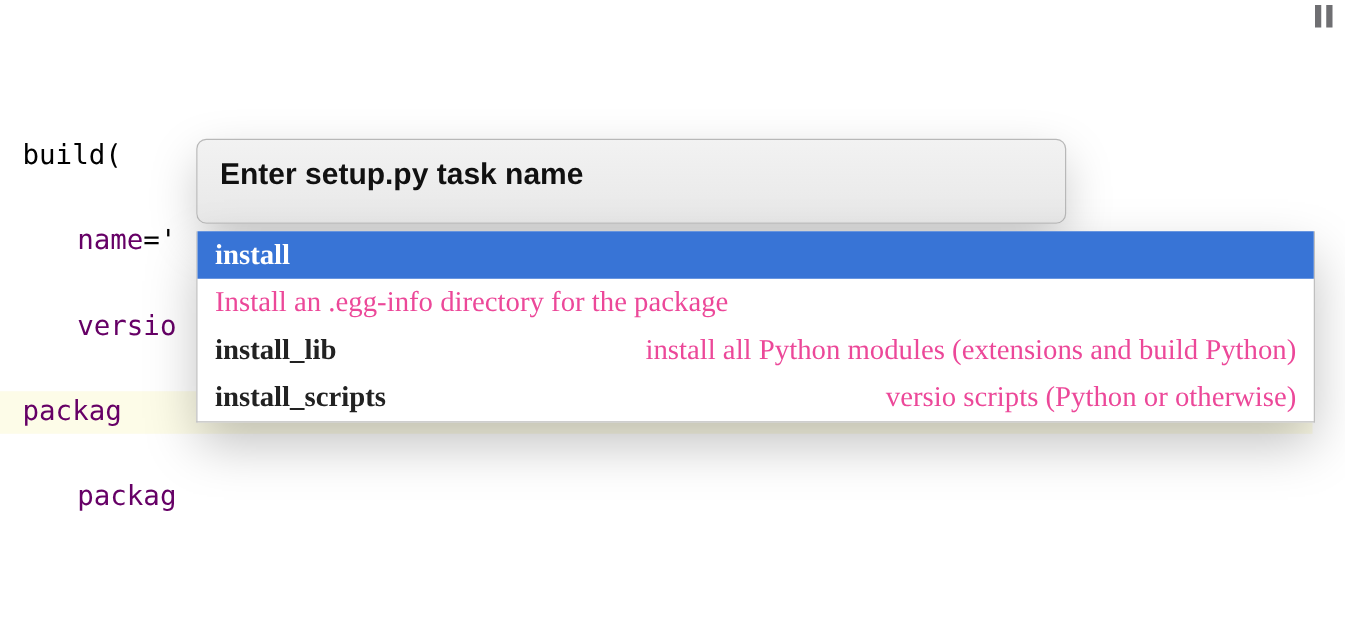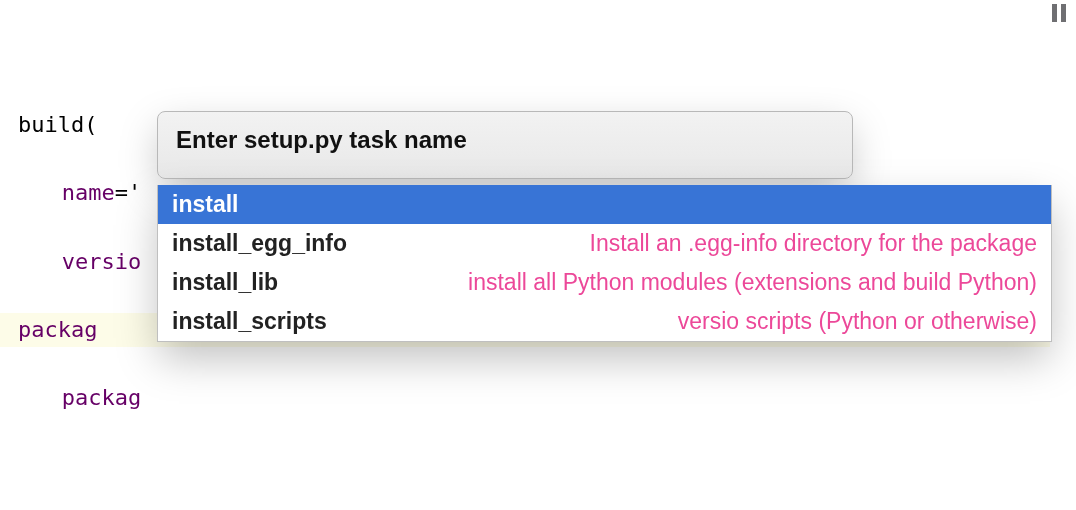--- a/index.html
+++ b/index.html
@@ -92,21 +92,21 @@
   }
   
   .suggest {
     position:absolute;
     top:185px; left:157px;
     width:895px;
     background:#fff;
     border:1px solid #bfbfbf;
     border-top:none;
     box-shadow: 0 18px 40px -2px var(--shadow);
-    font-family: Liberation Sans, sans-serif;
+    font-family: Liberation Serif, serif;
     font-size:23px;
     box-sizing:border-box;
   }
   .sug-row {
     display:flex; justify-content:space-between; align-items:center;
     padding:6px 14px;
     color:#222;
     cursor:pointer;
   }
   .sug-row .name { font-weight:700; }
@@ -142,21 +142,20 @@
 
 <div class="popup">
   <div class="popup-title">Enter setup.py task name</div>
 </div>
 
 <div class="suggest">
   <div class="sug-row sel">
     <span class="name">install</span>
   </div>
   <div class="sug-row">
-    <span class="name">install_egg_info</span>
     <span class="desc">Install an .egg-info directory for the package</span>
   </div>
   <div class="sug-row">
     <span class="name">install_lib</span>
     <span class="desc">install all Python modules (extensions and build Python)</span>
   </div>
   <div class="sug-row">
     <span class="name">install_scripts</span>
     <span class="desc">versio scripts (Python or otherwise)</span>
   </div>

